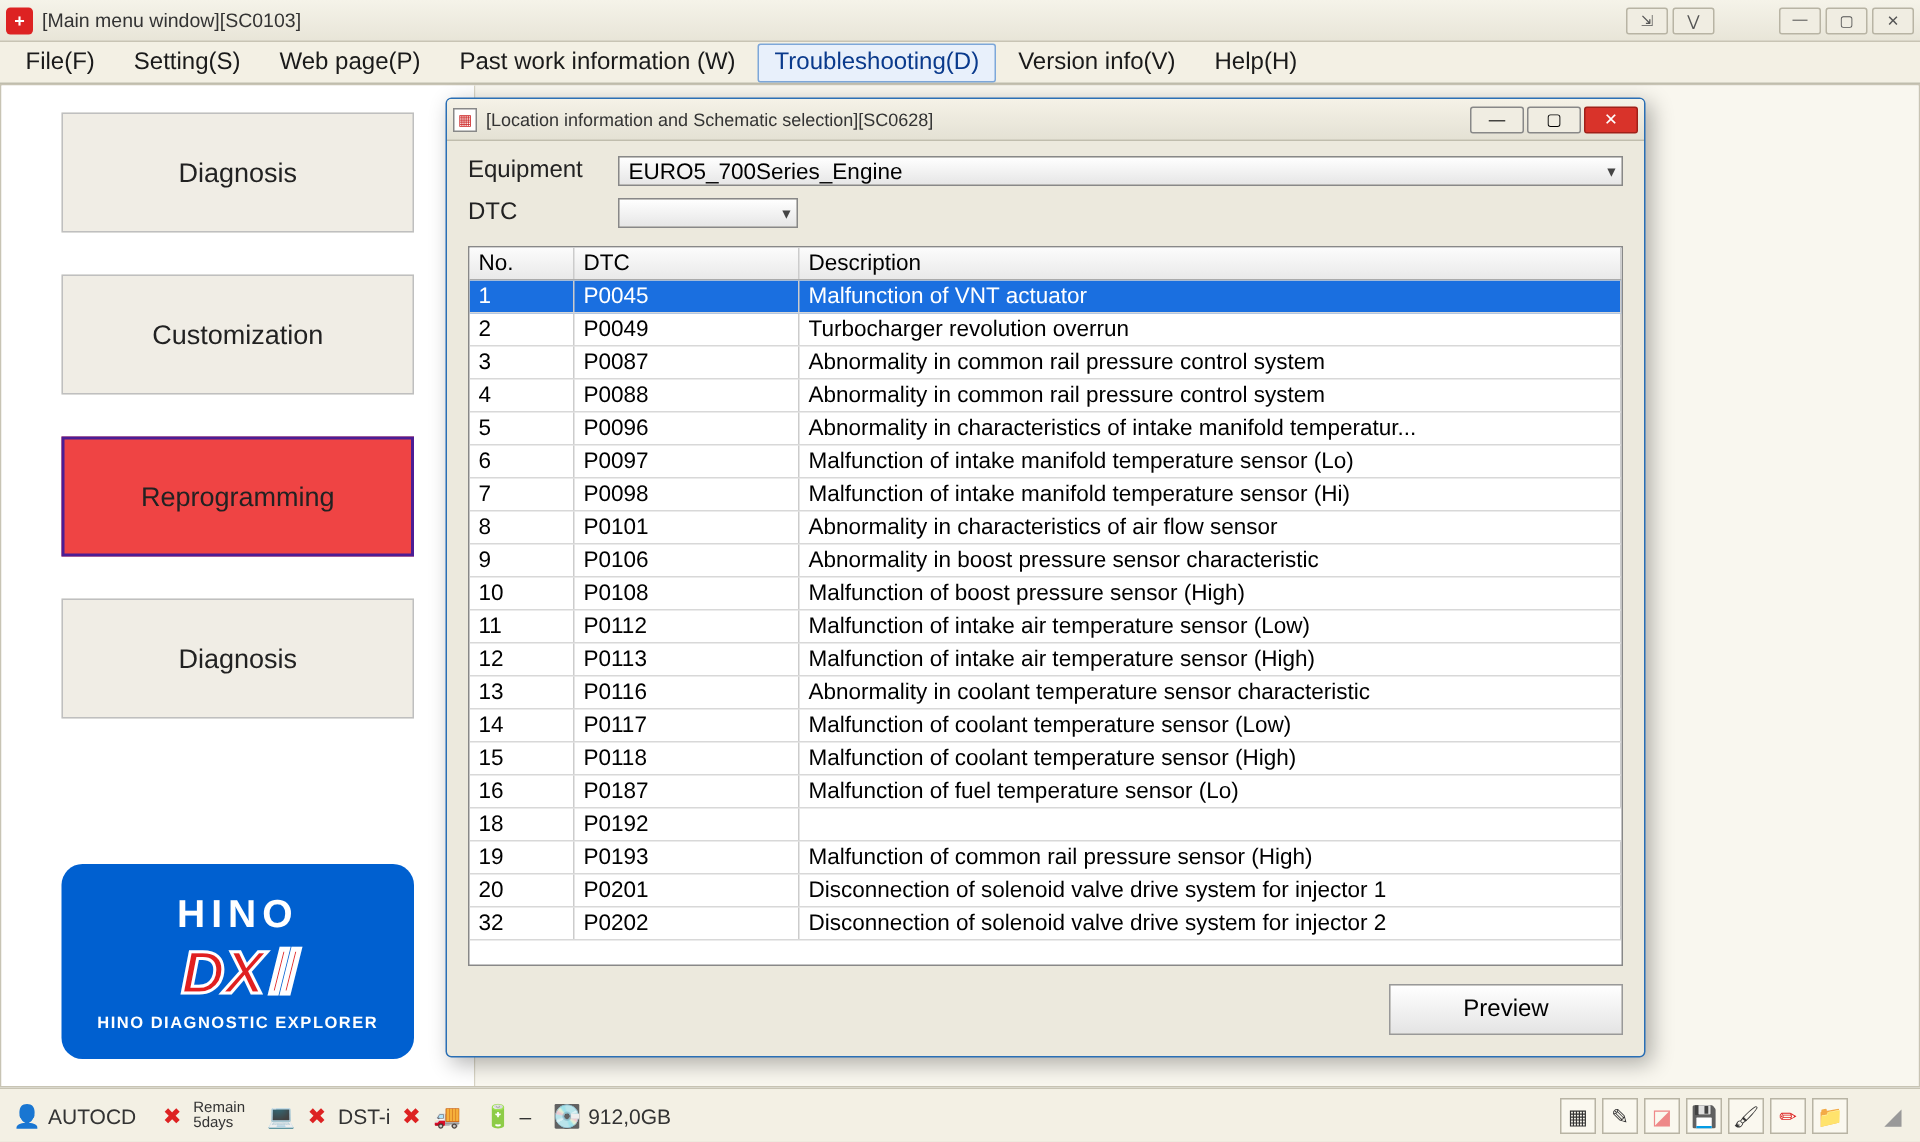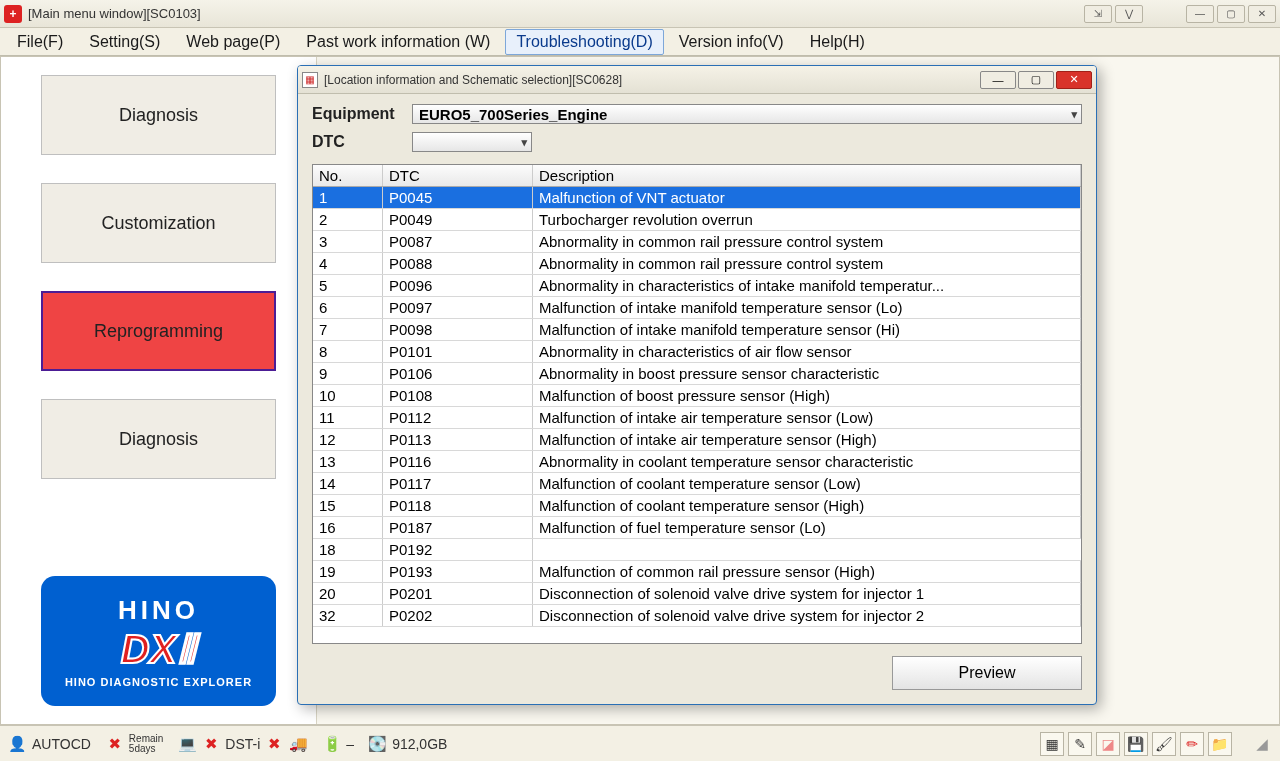--- a/index.html
+++ b/index.html
@@ -27,36 +27,36 @@
 
 
 .dialog { position:absolute; left:296px; top:8px; width:800px; height:640px; border:1px solid #2a6fb5; background:#ece9dd; box-shadow:4px 4px 14px rgba(0,0,0,.3); border-radius:4px; overflow:hidden; display:flex; flex-direction:column; }
 .dlg-title { height:28px; background:linear-gradient(#f5f2e7,#e4e1d4); display:flex; align-items:center; padding:0 4px; border-bottom:1px solid #c0bdad; }
 .dlg-title .ic { width:16px; height:16px; margin-right:6px; background:#fff; border:1px solid #888; display:flex; align-items:center; justify-content:center; font-size:10px; color:#c22; }
 .dlg-title .t { font-size:12px; color:#333; flex:1; }
 .dlg-title .xb { width:36px; height:18px; border:1px solid #888; border-radius:2px; margin-left:2px; display:flex; align-items:center; justify-content:center; font-size:11px; background:#f0ede2; }
 .dlg-title .xb.close { background:#d9332a; color:#fff; border-color:#a02018; }
 
 .dlg-body { flex:1; padding:10px 14px 14px 14px; display:flex; flex-direction:column; }
-.field { display:flex; align-items:center; margin-bottom:8px;font-weight:bold; }
+.field { display:flex; align-items:center; margin-bottom:8px; }
 .field label { width:100px; font-size:16px; color:#222; }
 .field .combo { flex:1; height:20px; border:1px solid #888; background:linear-gradient(#fff,#e6e6e6); font-size:15px; padding:1px 6px; display:flex; align-items:center; position:relative; }
 .field .combo.small { flex:0 0 120px; }
 .field .combo::after { content:"▾"; position:absolute; right:4px; font-size:11px; color:#444; }
 
 .grid-wrap { flex:1; border:1px solid #888; background:#fff; margin-top:4px; overflow:hidden; display:flex; flex-direction:column; }
 .grid-head { display:flex; background:linear-gradient(#fcfcfc,#e9e9e9); border-bottom:1px solid #aaa; font-size:15px; }
 .grid-head div, .row div { padding:2px 6px; border-right:1px solid #ccc; overflow:hidden; white-space:nowrap; text-overflow:ellipsis; }
 .col-no { width:70px; } .col-dtc { width:150px; } .col-desc { flex:1; }
 .grid-rows { flex:1; overflow-y:auto; }
 .row { display:flex; font-size:15px; border-bottom:1px solid #d8d8d8; }
 .row.sel { background:#1a6fe0; color:#fff; }
 
 .dlg-foot { display:flex; justify-content:flex-end; padding-top:12px; }
-.preview { width:190px; height:34px; border:1px solid #999; background:linear-gradient(#fff,#e4e4e4); font-size:16px; display:flex; align-items:center; justify-content:center; cursor:pointer; }
+.preview { width:156px; height:34px; border:1px solid #999; background:linear-gradient(#fff,#e4e4e4); font-size:16px; display:flex; align-items:center; justify-content:center; cursor:pointer; }
 
 
 .statusbar { height:36px; background:#f3f0e4; border-top:1px solid #c8c4b4; display:flex; align-items:center; padding:0 8px; font-size:14px; color:#333; }
 .statusbar .chip { display:flex; align-items:center; gap:4px; margin-right:14px; }
 .statusbar .sicon { width:20px; height:20px; display:flex; align-items:center; justify-content:center; font-size:15px; }
 .statusbar .spacer { flex:1; }
 .statusbar .tool { width:24px; height:24px; border:1px solid #b8b4a4; margin-left:4px; display:flex; align-items:center; justify-content:center; background:#faf8ef; font-size:14px; }
 </style>
 </head>
 <body>

